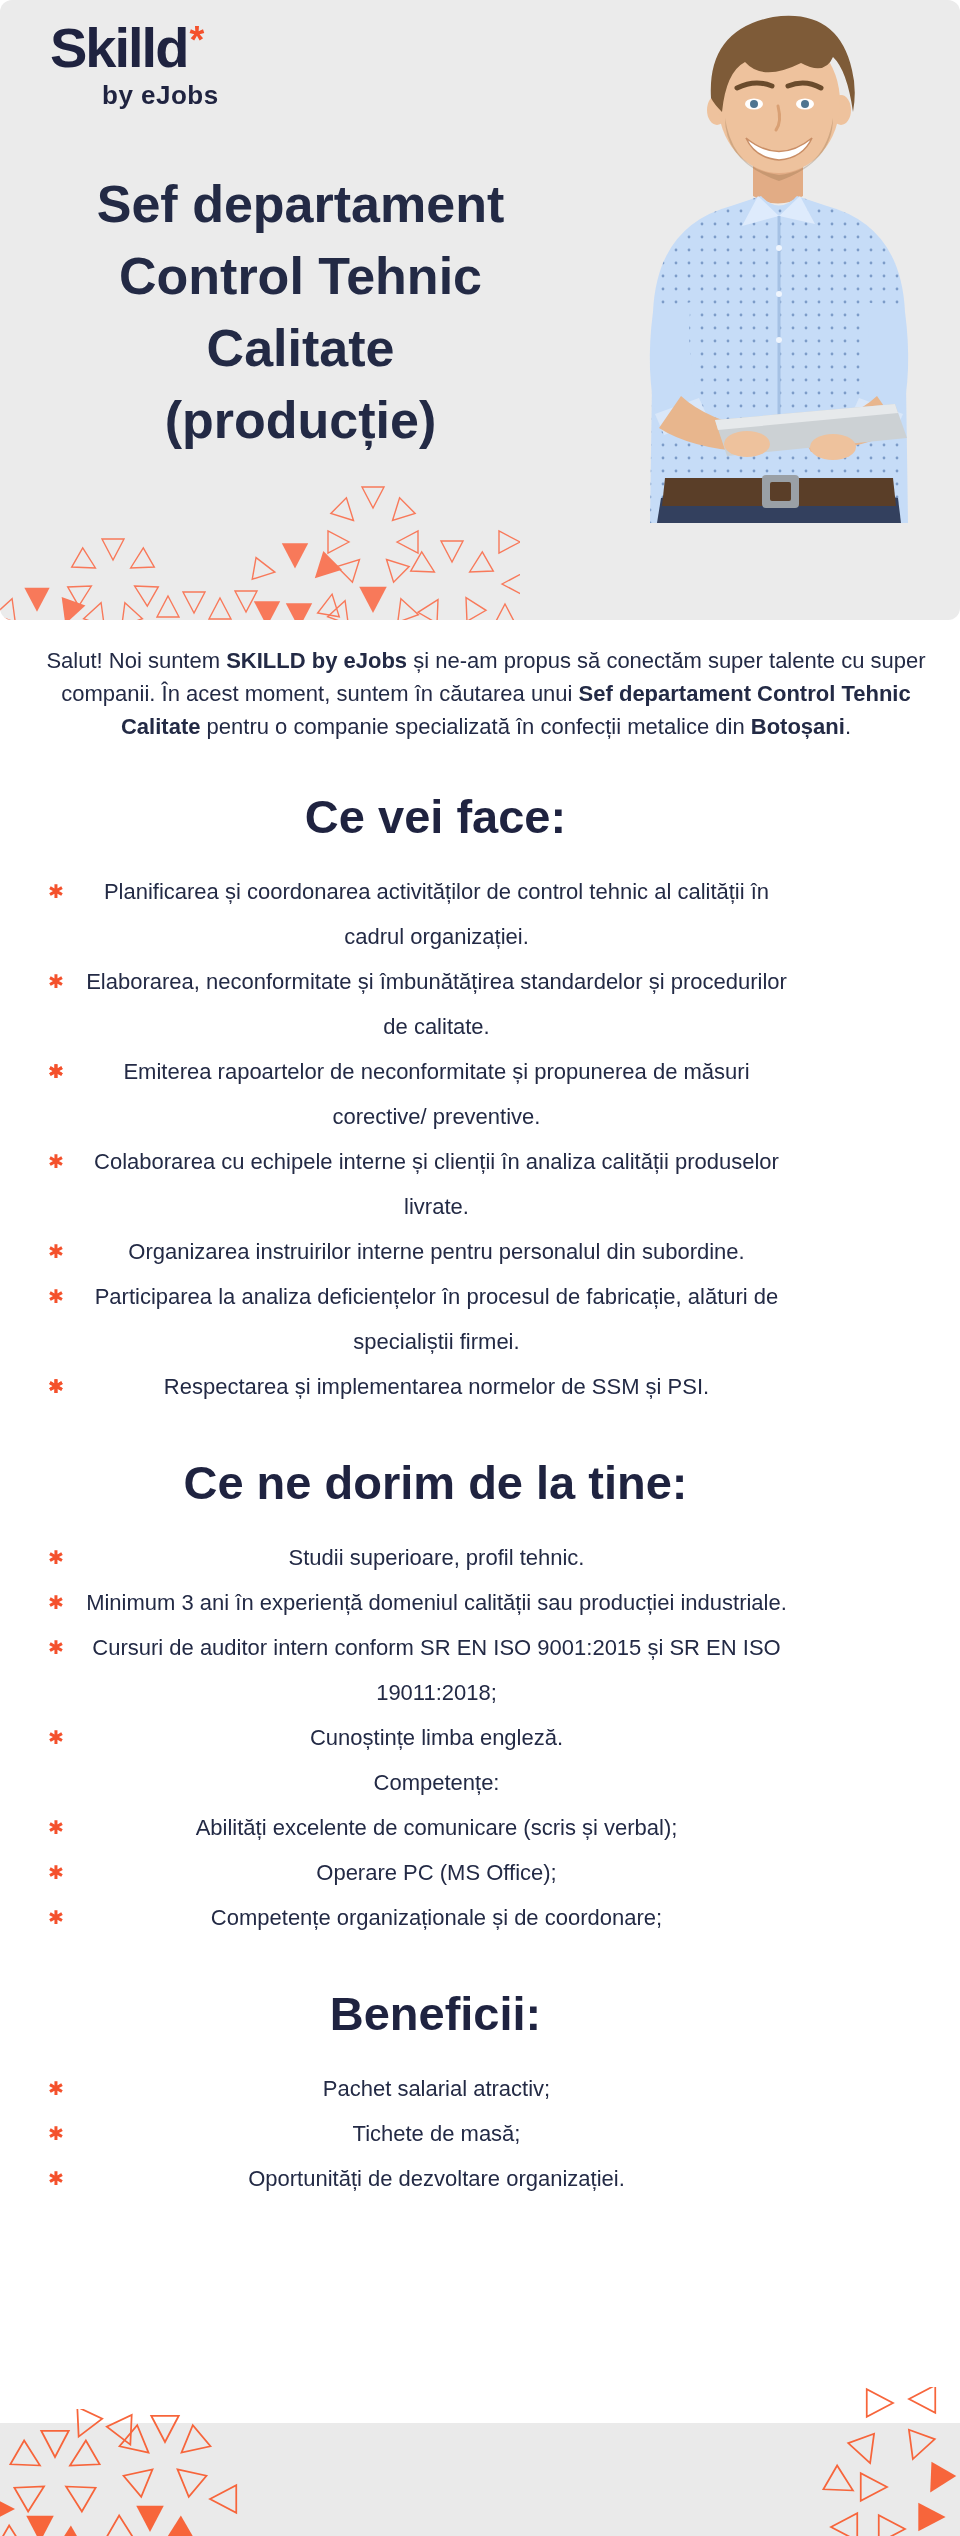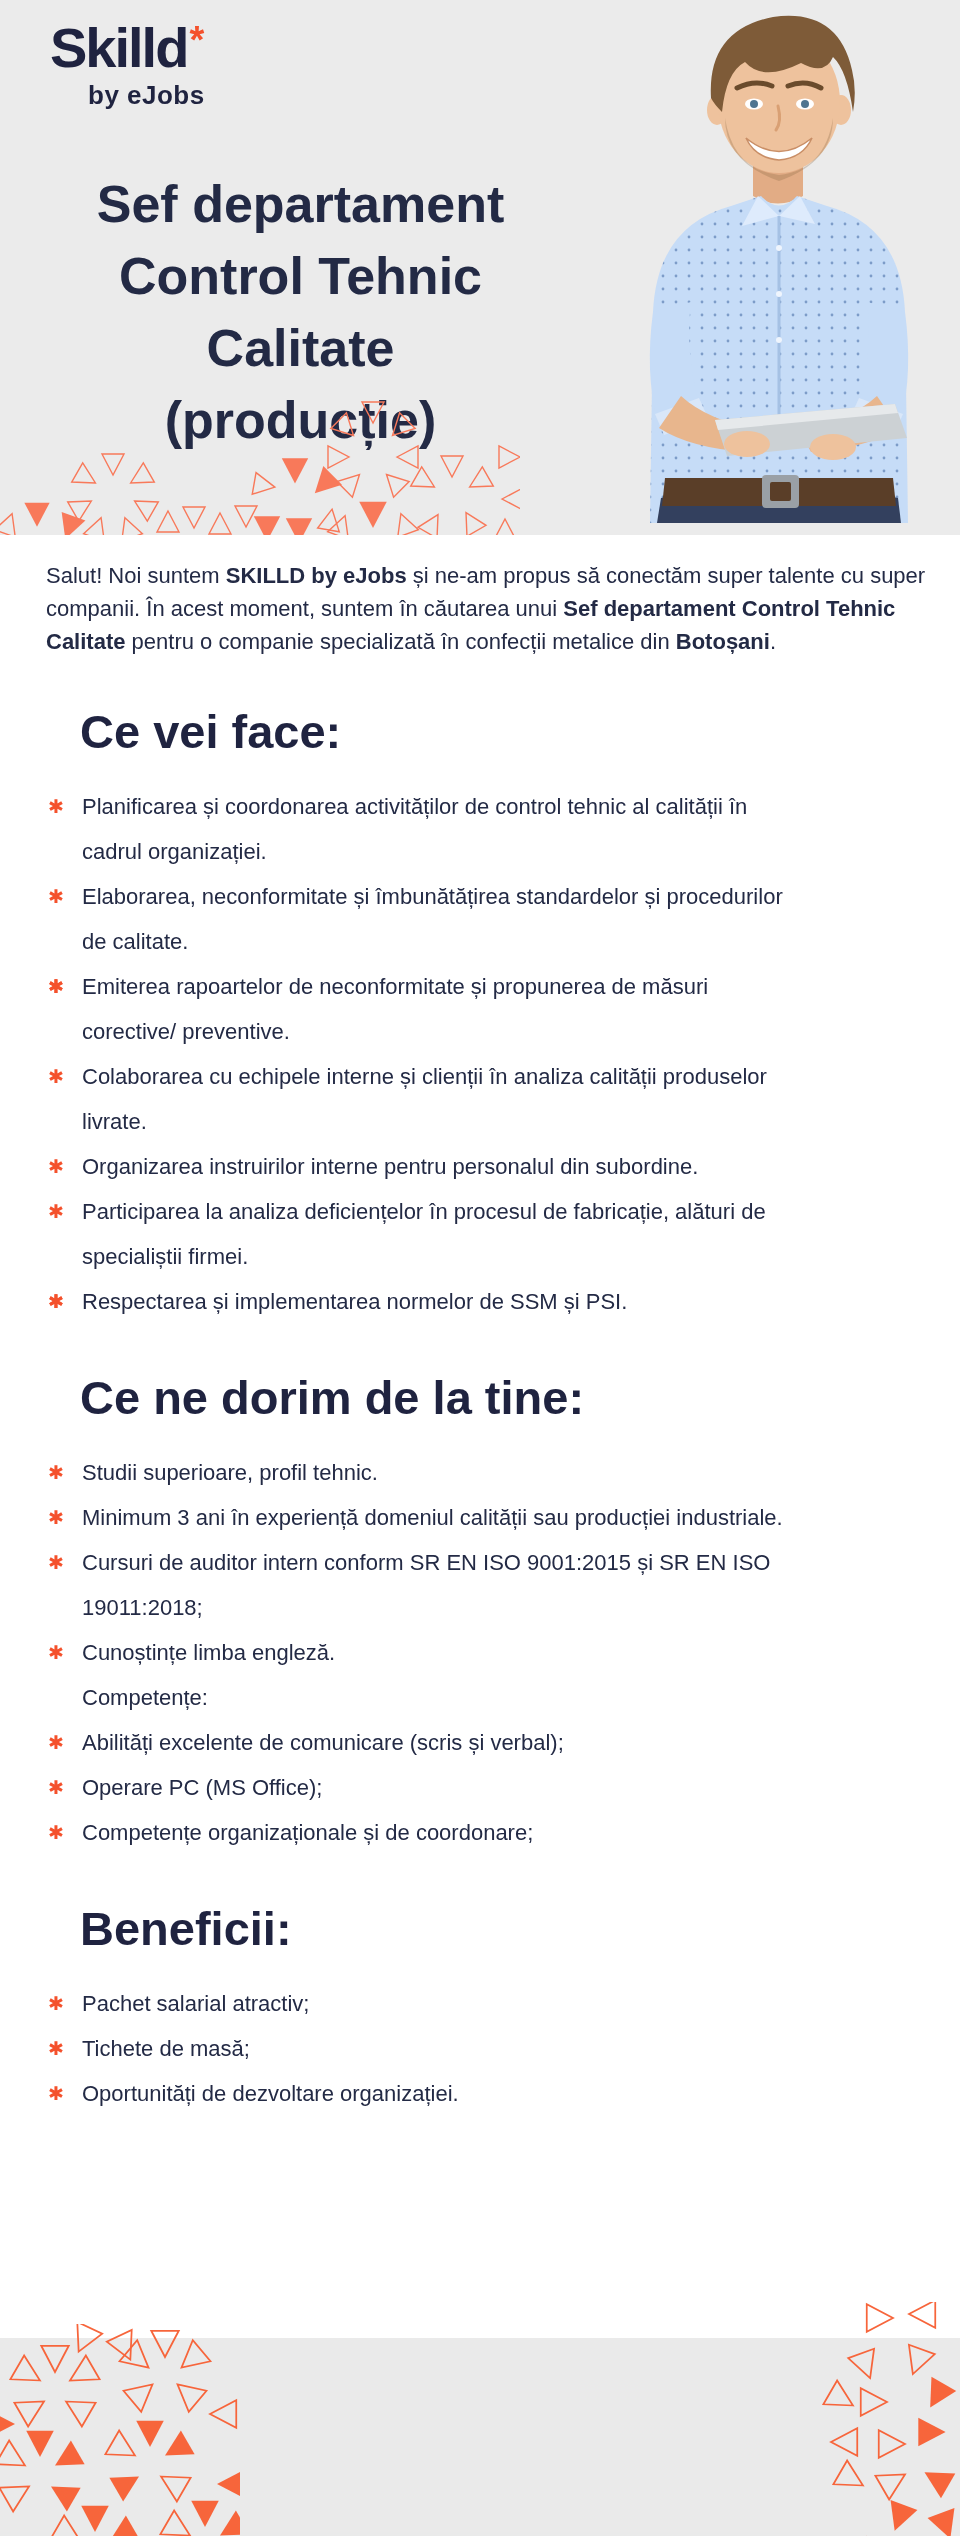--- a/index.html
+++ b/index.html
@@ -10,38 +10,38 @@
     --coral-deep:#F7653B;
     --hero-bg:#EBEBEB;
     --footer-bg:#EAEAEA;
   }
   *{box-sizing:border-box;}
   html,body{margin:0;padding:0;background:#fff;}
   body{font-family:"Liberation Sans",sans-serif;color:var(--navy);}
   .page{position:relative;width:960px;height:2536px;margin:0 auto;background:#fff;overflow:hidden;}
 
   
-  .hero{position:relative;width:960px;height:535px;background:var(--hero-bg);overflow:hidden;}
+  .hero{position:relative;width:960px;height:620px;background:var(--hero-bg);overflow:hidden;border-radius:12px;}
   .logo{position:absolute;left:50px;top:20px;line-height:1;}
   .logo-main{font-size:56px;font-weight:800;letter-spacing:-2px;color:var(--navy-deep);}
   .logo-star{font-size:38px;font-weight:800;color:var(--accent);vertical-align:14px;margin-left:2px;}
-  .logo-by{margin:6px 0 0 38px;font-size:26px;font-weight:700;letter-spacing:0.5px;color:var(--navy-deep);}
+  .logo-by{margin:6px 0 0 52px;font-size:26px;font-weight:700;letter-spacing:0.5px;color:var(--navy-deep);}
   .hero-title{position:absolute;left:28px;top:168px;width:545px;text-align:center;
       font-size:52px;line-height:72px;font-weight:700;color:var(--navy);}
   .photo{position:absolute;right:0;top:0;width:365px;height:523px;}
   .hero-deco{position:absolute;left:0;bottom:0;width:520px;height:140px;}
 
   
   svg .o{fill:none;stroke:var(--coral);stroke-width:1.4px;}
   svg .f{fill:var(--coral);stroke:none;}
   svg .o2{fill:none;stroke:var(--coral-deep);stroke-width:1.4px;}
   svg .f2{fill:var(--coral-deep);stroke:none;}
 
   
-  .content{position:relative;width:836px;height:1779px;padding:0 45px 0 46px;background:#fff;}
+  .content{position:relative;width:836px;height:1779px;padding:0 45px 0 46px;background:#fff;text-align:center;}
   .intro{margin:24px 0 0 0;width:880px;font-size:22px;line-height:33px;color:var(--navy);}
   .intro b{font-weight:700;}
   .sec-h{margin:52px 0 0 34px;font-size:47px;line-height:44px;font-weight:700;color:var(--navy-deep);}
   ul.list{list-style:none;margin:30px 0 0 0;padding:0;}
   ul.list li{position:relative;padding-left:36px;font-size:22px;line-height:45px;color:var(--navy);}
   ul.list .mark{position:absolute;left:2px;top:0;font-size:19px;line-height:45px;color:var(--accent);}
 
   
   .footer{position:relative;width:960px;height:234px;background:var(--footer-bg);}
   .footer-deco-left{position:absolute;left:0;top:-14px;width:240px;height:250px;}

